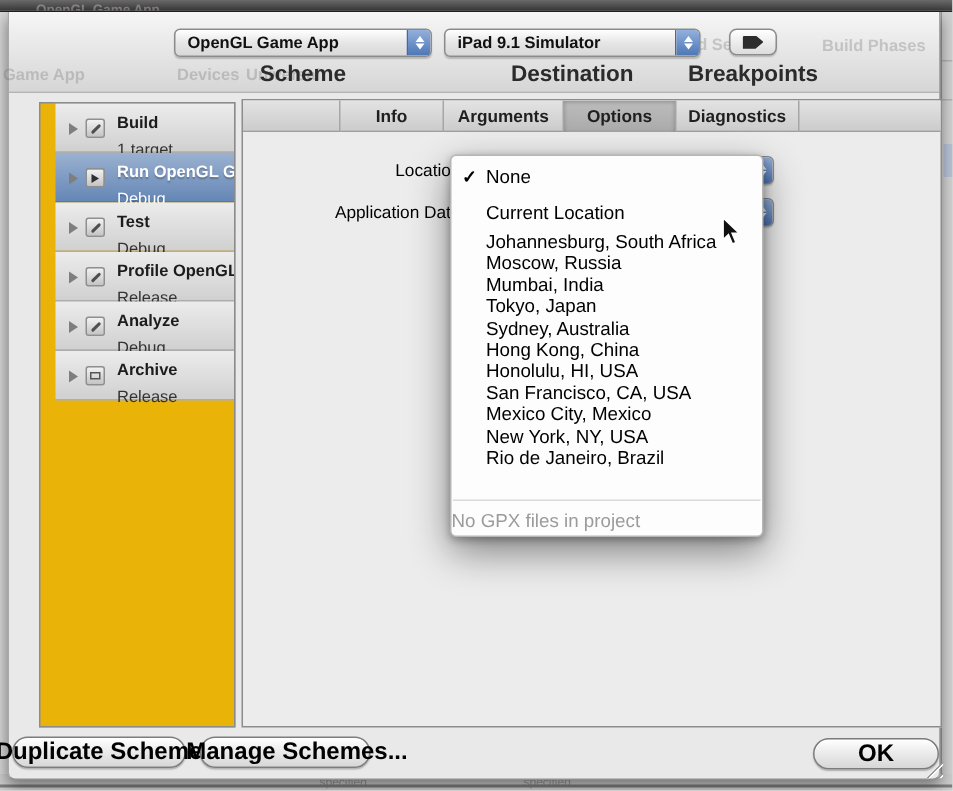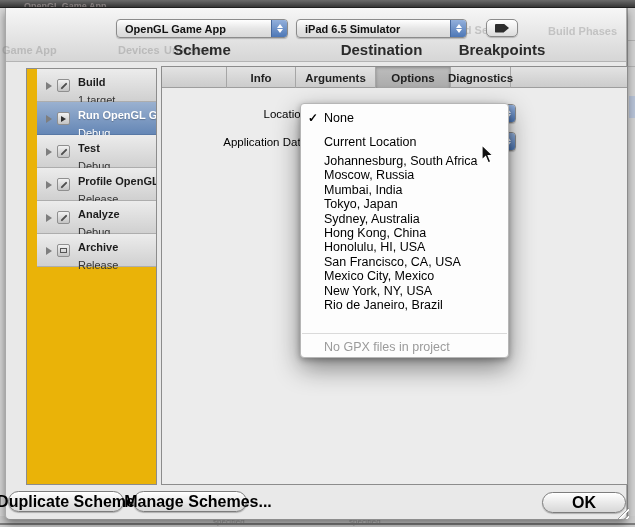--- a/index.html
+++ b/index.html
@@ -97,21 +97,21 @@
                padding-left:23px; display:flex; align-items:center; white-space:nowrap; }
   .mi-none { top:2px; height:24px; }
   .mi-cur  { top:26px; height:24px; }
   .check { position:absolute; left:7px; font-size:12px; font-weight:bold; color:#000; }
   .city-list { position:absolute; left:0; top:50px; width:100%; }
   .city { height:14.4px; line-height:14.4px; font-size:12.5px; color:#000;
           padding-left:23px; white-space:nowrap; }
   .city.selected { background:linear-gradient(#4b84e4,#2f68d9); color:#fff; }
   .menu-sep { position:absolute; left:1px; right:1px; top:229px; height:1px; background:#dadada; }
   .menu-footer { position:absolute; left:0; top:235px; width:100%; height:16px; line-height:16px;
-                 font-size:12.5px; color:#9b9b9b; padding-left:23px; white-space:nowrap; }
+                 font-size:12.5px; color:#9b9b9b; white-space:nowrap; }
 
   
   .pill-btn { position:absolute; height:21px; border:1px solid #7d7d7d; border-radius:11px;
               background:linear-gradient(#ffffff,#ececec 45%,#d7d7d7);
               font-size:16px; font-weight:bold; color:#000; display:flex; align-items:center; justify-content:center;
               box-shadow:0 1px 1px rgba(0,0,0,0.25), inset 0 1px 0 #fff; white-space:nowrap; }
   .grip { position:absolute; left:608px; top:496px; width:15px; height:15px;
           background:repeating-linear-gradient(135deg, transparent 0 3px, #9a9a9a 3px 4px, #fdfdfd 4px 5px);
           clip-path:polygon(100% 0, 100% 100%, 0 100%); }
 
@@ -149,21 +149,21 @@
       <div class="popup" style="left:110px; top:11px; width:172px;">
         <span class="val">OpenGL Game App</span>
         <span class="popup-cap">
             <span class="arr-up"></span>
             <span class="arr-dn"></span>
           </span>
       </div>
       <div class="tool-label" style="left:110px; top:33px; width:172px;">Scheme</div>
 
       <div class="popup" style="left:290px; top:11px; width:171px;">
-        <span class="val">iPad 6.5 Simulator</span>
+        <span class="val">iPad 9.1 Simulator</span>
         <span class="popup-cap">
             <span class="arr-up"></span>
             <span class="arr-dn"></span>
           </span>
       </div>
       <div class="tool-label" style="left:290px; top:33px; width:171px;">Destination</div>
 
       <div class="bp-btn">
         <div class="bp-glyph"></div>
       </div>
@@ -219,21 +219,21 @@
         <span class="side-text"><span class="side-title">Archive</span><br>
         <span class="side-sub">Release</span></span>
       </div>
     </div>
 
     <div class="panel">
       <div class="tabbar">
         <div class="tab" style="width:70px">Info</div>
         <div class="tab" style="width:80px">Arguments</div>
         <div class="tab selected" style="width:75px">Options</div>
-        <div class="tab" style="width:60px">Diagnostics</div>
+        <div class="tab" style="width:82px">Diagnostics</div>
       </div>
 
       <div class="form-label" style="top:41px">Location</div>
       <div class="popup" style="top:37px">
         <span class="val"></span>
         <span class="popup-cap">
             <span class="arr-up"></span>
             <span class="arr-dn"></span>
           </span>
       </div>

